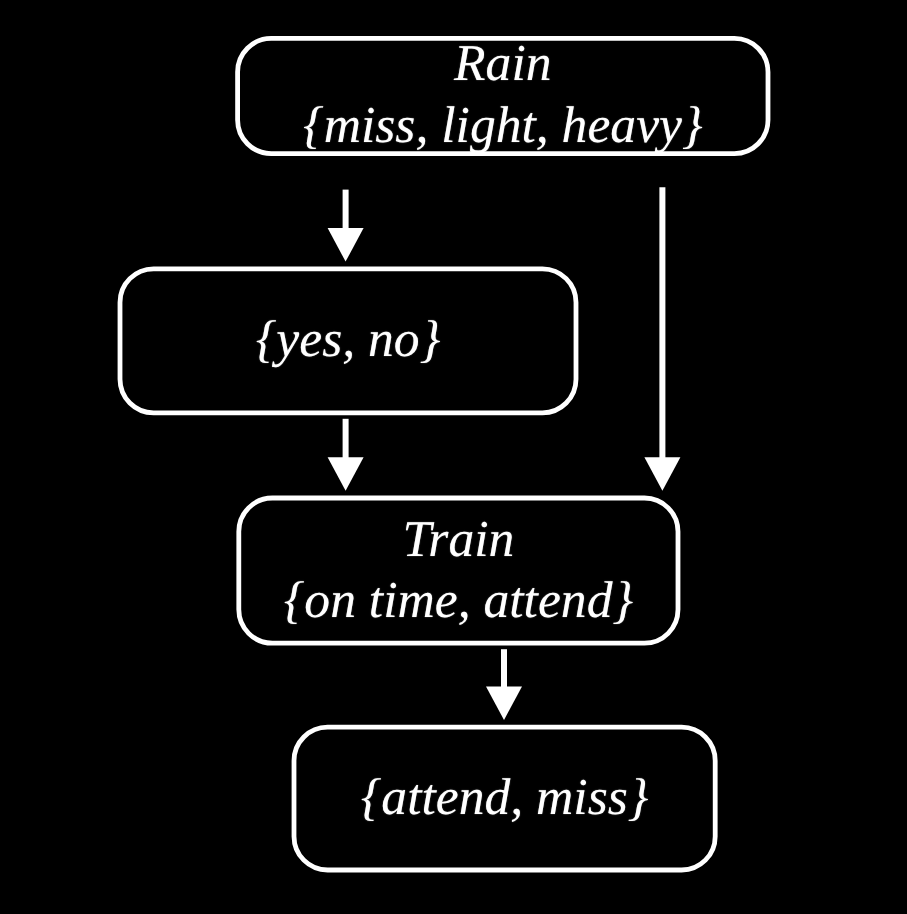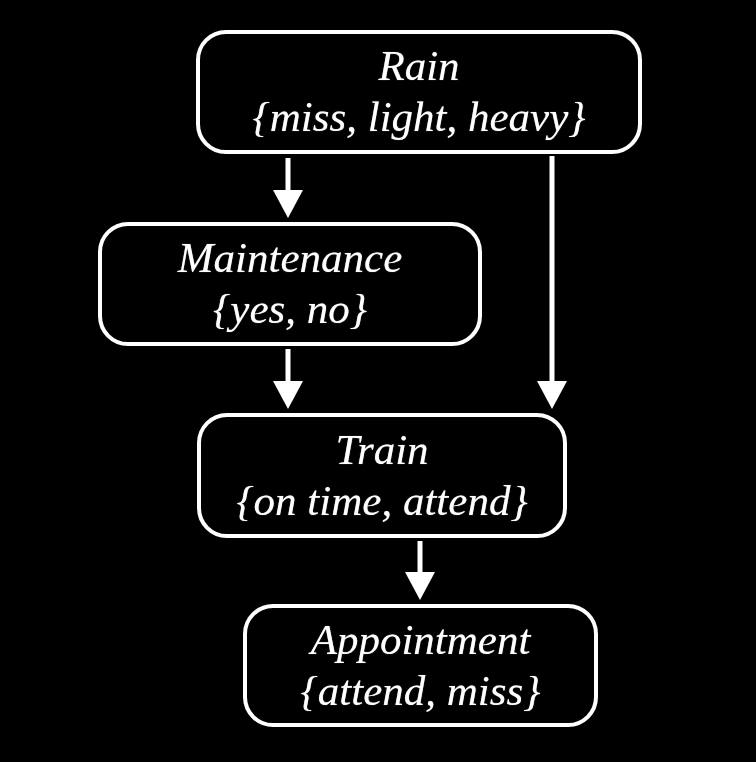--- a/index.html
+++ b/index.html
@@ -62,30 +62,28 @@
       <g>
         <line x1="288" y1="349" x2="288" y2="385" stroke="#ffffff" stroke-width="5"></line>
         <polygon points="273,381 303,381 288,409" fill="#ffffff"></polygon>
       </g>
       <g>
         <line x1="420" y1="541" x2="420" y2="576" stroke="#ffffff" stroke-width="5"></line>
         <polygon points="405,572 435,572 420,600" fill="#ffffff"></polygon>
       </g>
     </svg>
   <div id="nodes">
-      <div class="node" style="left: 196px; top: 30px; width: 446px; height: 124px; border-color: rgb(255, 255, 255); color: rgb(255, 255, 255);">
+      <div class="node" style="left: 196px; top: 30px; width: 446px; height: 100px; border-color: rgb(255, 255, 255); color: rgb(255, 255, 255);">
         <span class="node-name">Rain</span>
         <span class="node-domain">{miss, light, heavy}</span>
       </div>
       <div class="node" style="left: 98px; top: 222px; width: 384px; height: 124px; border-color: rgb(255, 255, 255); color: rgb(255, 255, 255);">
-        <span class="node-name">Maintenance</span>
         <span class="node-domain">{yes, no}</span>
       </div>
       <div class="node" style="left: 197px; top: 413px; width: 370px; height: 125px; border-color: rgb(255, 255, 255); color: rgb(255, 255, 255);">
         <span class="node-name">Train</span>
         <span class="node-domain">{on time, attend}</span>
       </div>
       <div class="node" style="left: 243px; top: 604px; width: 355px; height: 123px; border-color: rgb(255, 255, 255); color: rgb(255, 255, 255);">
-        <span class="node-name">Appointment</span>
         <span class="node-domain">{attend, miss}</span>
       </div>
     </div>
 </div>
 
 </body></html>

